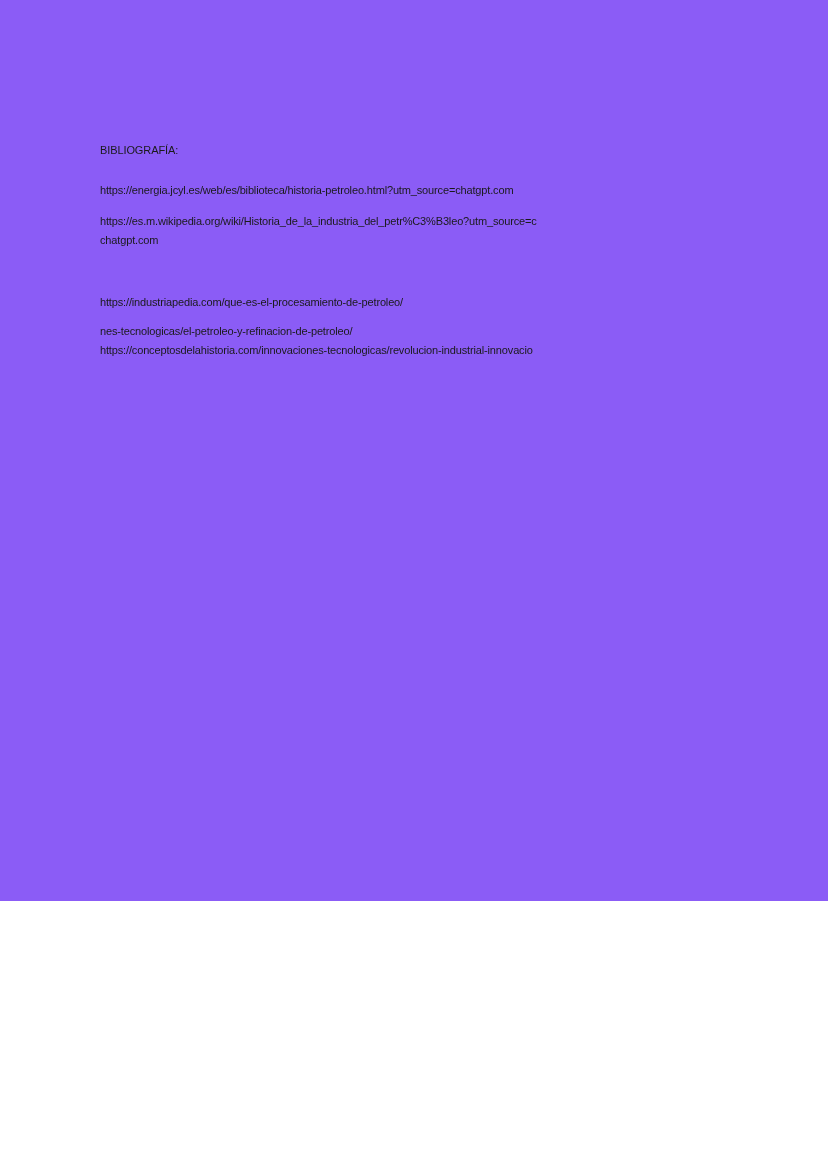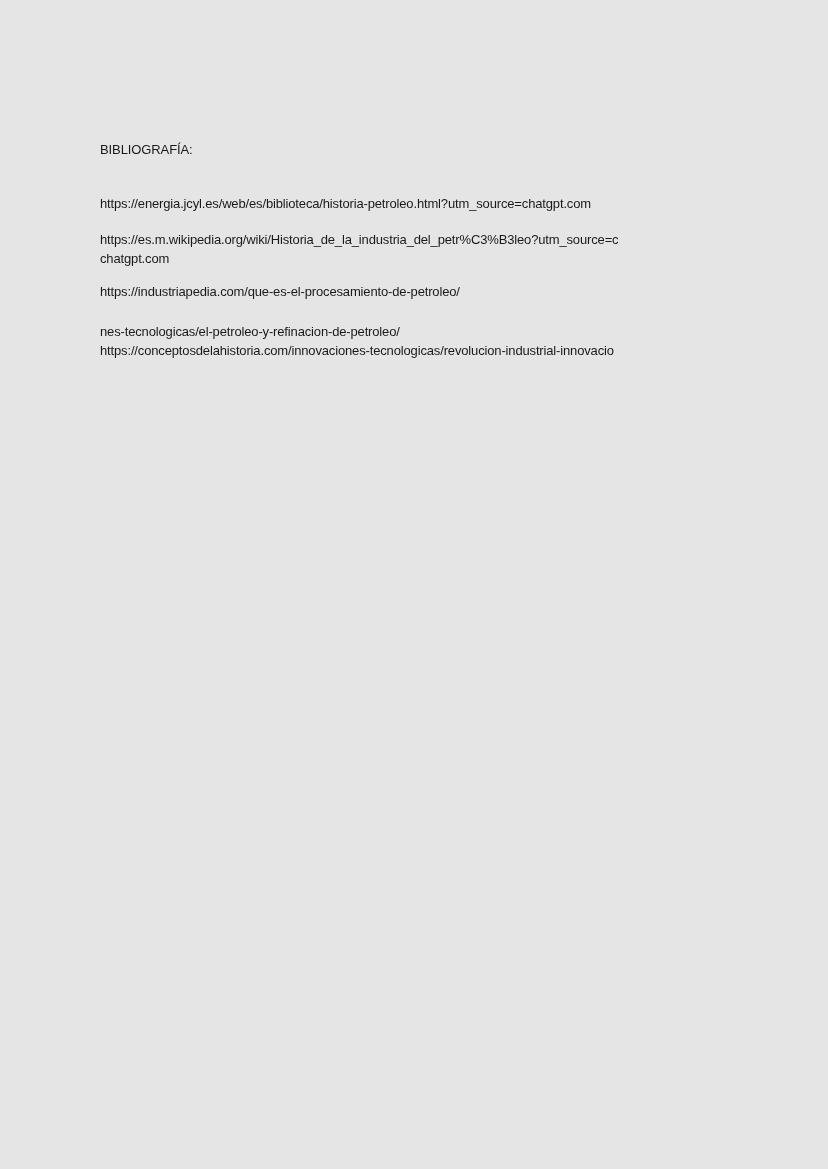--- a/index.html
+++ b/index.html
@@ -1,40 +1,40 @@
 <!DOCTYPE html>
 <html><head>
   <meta charset="utf-8">
   <style>
     html, body { margin: 0; padding: 0; background: #ffffff; }
     body { width: 828px; height: 1169px; position: relative; overflow: hidden; }
     .page {
-      position: absolute; left: 0; top: 0; width: 828px; height: 1169px; background: #e5e5e5;
-      font-family: "Liberation Sans", sans-serif; color: #1a1a1a; font-size: 13px;
+      position: absolute; left: 0; top: 0; width: 828px; height: 901px; background: #8b5cf6;
+      font-family: "Liberation Sans", sans-serif; color: #1a1a1a; font-size: 11px;
     }
     .heading { position: absolute; left: 100px; top: 141px; line-height: 18px; letter-spacing: -0.1px; }
     .ref { position: absolute; left: 100px; width: 640px; line-height: 19px; letter-spacing: -0.15px; }
     .ref .line { display: block; white-space: nowrap; }
   </style>
 </head>
 <body>
 
 <div class="page">
   <div class="heading">BIBLIOGRAFÍA:</div>
 
-  <div class="ref" style="top:194px;">
+  <div class="ref" style="top:181px;">
     <span class="line">https://energia.jcyl.es/web/es/biblioteca/historia-petroleo.html?utm_source=chatgpt.com</span>
   </div>
 
-  <div class="ref" style="top:230px;">
+  <div class="ref" style="top:212px;">
     <span class="line">https://es.m.wikipedia.org/wiki/Historia_de_la_industria_del_petr%C3%B3leo?utm_source=c</span>
     <span class="line">chatgpt.com</span>
   </div>
 
-  <div class="ref" style="top:282px;">
+  <div class="ref" style="top:293px;">
     <span class="line">https://industriapedia.com/que-es-el-procesamiento-de-petroleo/</span>
   </div>
 
   <div class="ref" style="top:322px;">
     <span class="line">nes-tecnologicas/el-petroleo-y-refinacion-de-petroleo/</span>
     <span class="line">https://conceptosdelahistoria.com/innovaciones-tecnologicas/revolucion-industrial-innovacio</span>
   </div>
 </div>
 
 </body></html>

